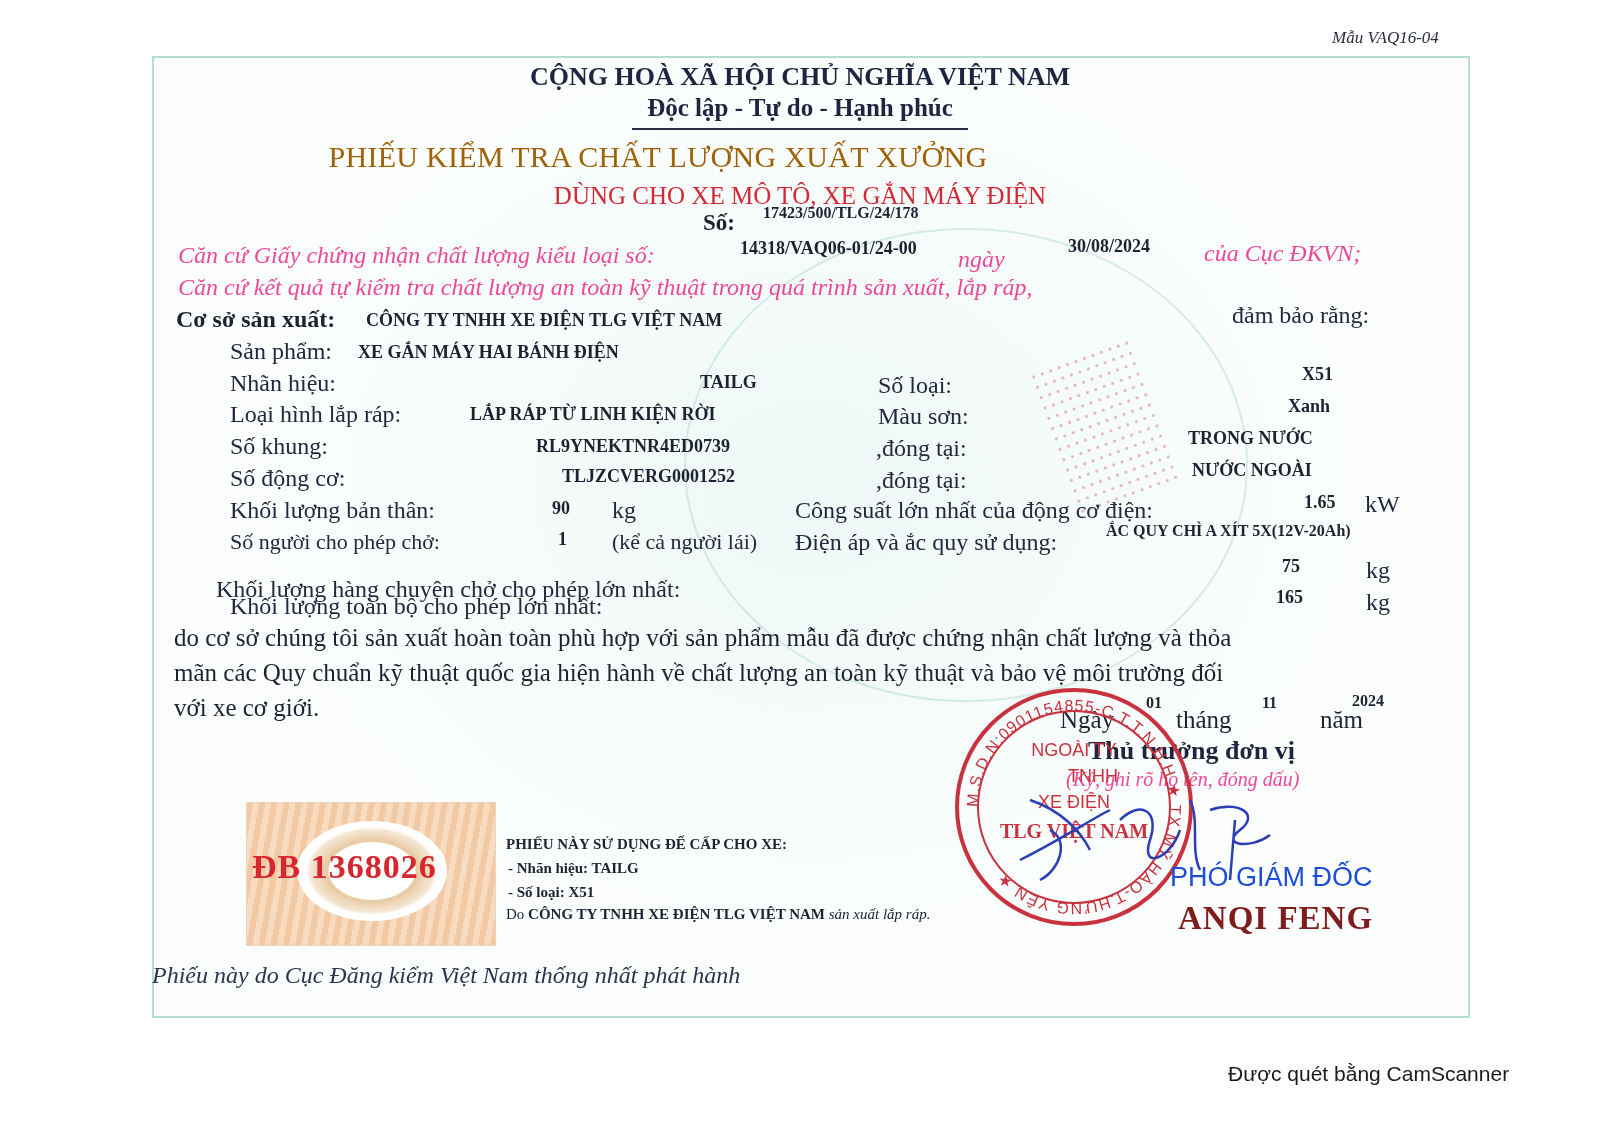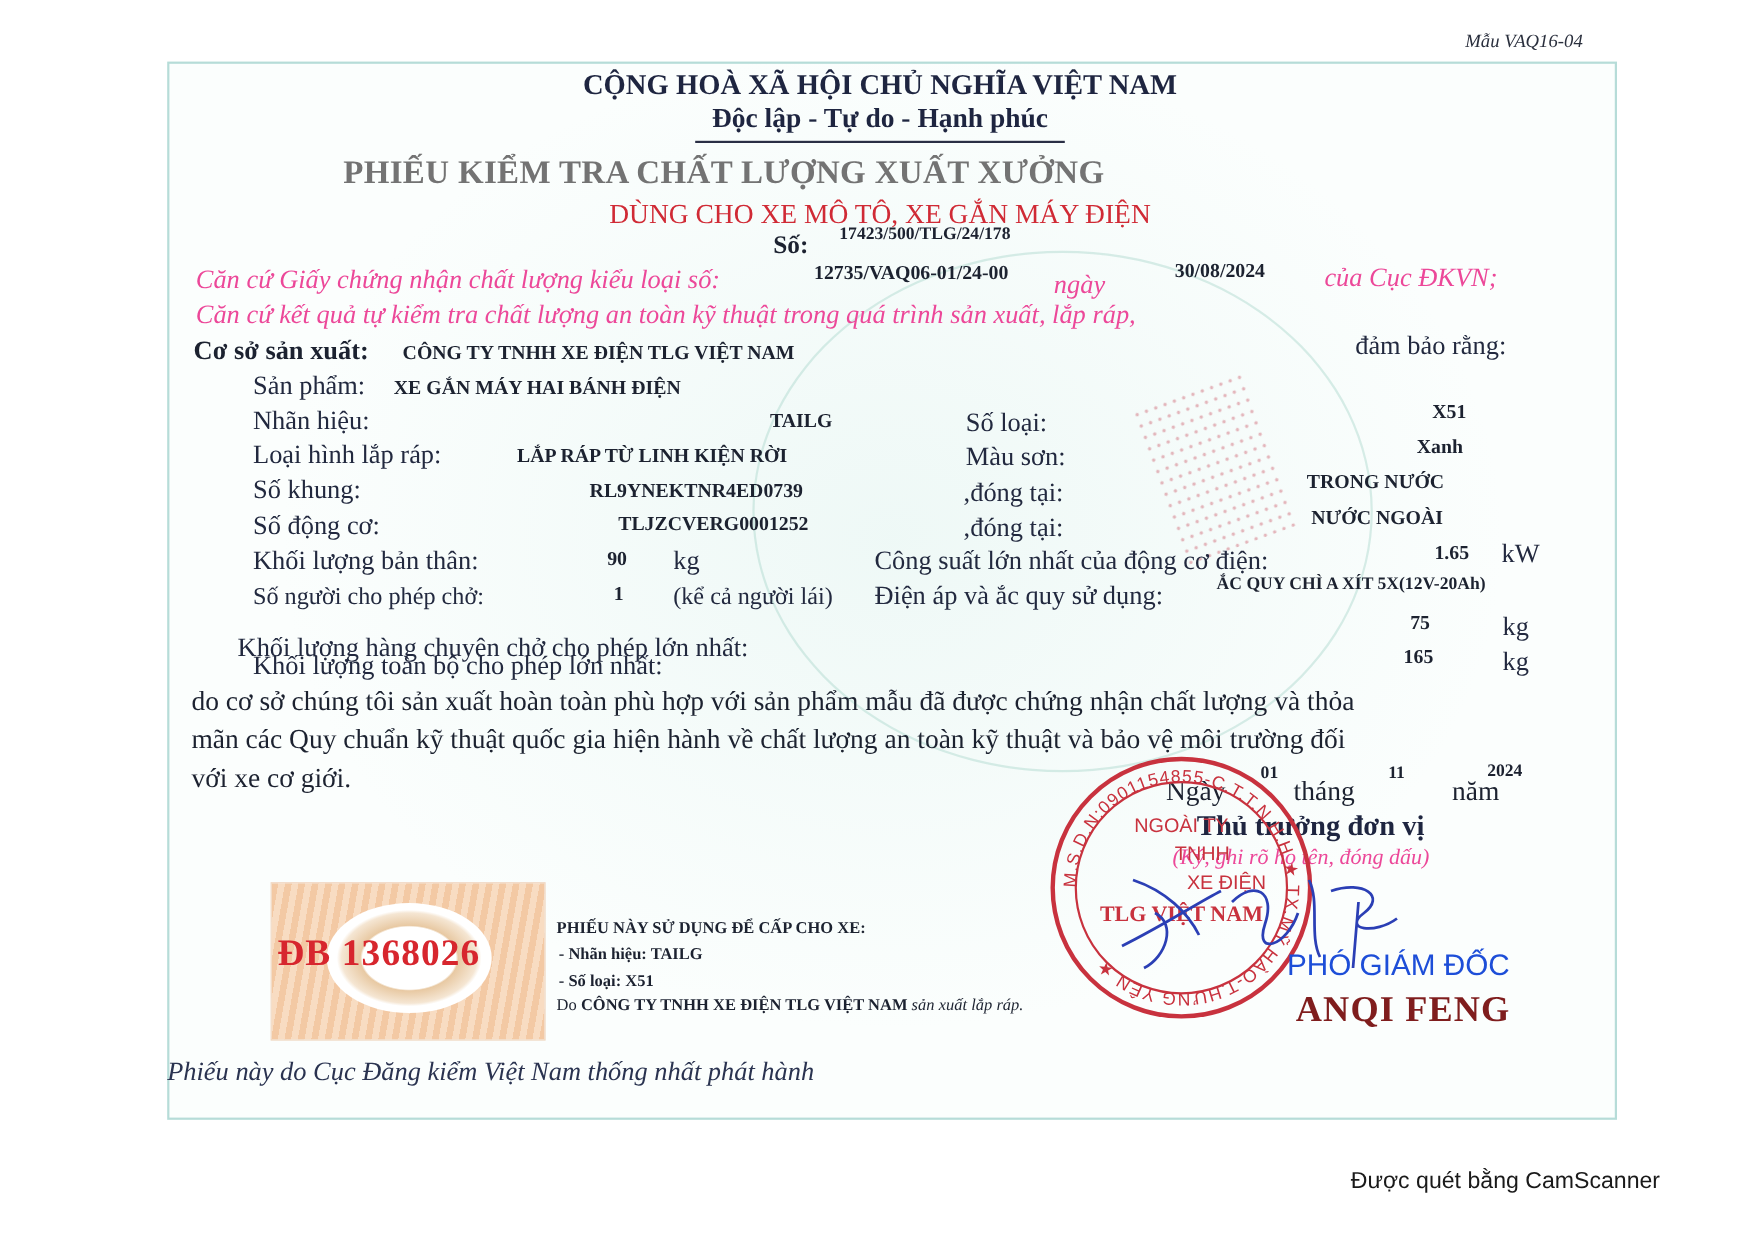--- a/index.html
+++ b/index.html
@@ -16,21 +16,21 @@
       #fbfefd;
     box-sizing:border-box;
   }
   .watermark-ring {
     position:absolute; left:530px; top:170px; width:560px; height:470px; border-radius:50%;
     border:2px solid rgba(170,215,205,0.45);
   }
   .nat-title { left:0; width:1600px; text-align:center; top:62px; font-size:26px; font-weight:bold; color:#1e2540; }
   .motto { left:0; width:1600px; text-align:center; top:94px; font-size:25px; font-weight:bold; color:#1e2540; }
   .motto-line { position:absolute; left:632px; top:128px; width:336px; height:2px; background:#2a2f45; }
-  .doc-title { left:0; width:1316px; text-align:center; top:140px; font-size:30px; font-weight:bold; color:#737373; letter-spacing:0.3px; }
+  .doc-title { left:0; width:1316px; text-align:center; top:140px; font-size:30px; font-weight:normal; color:#a16207; letter-spacing:0.3px; }
   .doc-sub { left:0; width:1600px; text-align:center; top:182px; font-size:25px; color:#d02a35; }
   .so-label { left:703px; top:210px; font-size:23px; font-weight:bold; }
   .so-value { left:763px; top:204px; font-size:16px; font-weight:bold; }
   .ital { font-style:italic; font-size:24px; color:#ec4899; }
   .bold-val { font-weight:bold; font-size:18px; }
   .lbl { font-size:24px; color:#22293f; }
   .big-bold { font-weight:bold; font-size:24px; }
   .para { font-size:25px; color:#1c2230; }
   .sign-title { font-weight:bold; font-size:26px; color:#1e2540; }
   .note-bold { font-weight:bold; font-size:15px; color:#1c2230; }
@@ -77,21 +77,21 @@
 
 <div class="abs nat-title">CỘNG HOÀ XÃ HỘI CHỦ NGHĨA VIỆT NAM</div>
 <div class="abs motto">Độc lập - Tự do - Hạnh phúc</div>
 <div class="motto-line"></div>
 <div class="abs doc-title">PHIẾU KIỂM TRA CHẤT LƯỢNG XUẤT XƯỞNG</div>
 <div class="abs doc-sub">DÙNG CHO XE MÔ TÔ, XE GẮN MÁY ĐIỆN</div>
 <div class="abs so-label">Số:</div>
 <div class="abs so-value">17423/500/TLG/24/178</div>
 
 <div class="abs ital" style="left:178px;top:242px;">Căn cứ Giấy chứng nhận chất lượng kiểu loại số:</div>
-<div class="abs bold-val" style="left:740px;top:238px;">12735/VAQ06-01/24-00</div>
+<div class="abs bold-val" style="left:740px;top:238px;">14318/VAQ06-01/24-00</div>
 <div class="abs ital" style="left:958px;top:246px;">ngày</div>
 <div class="abs bold-val" style="left:1068px;top:236px;">30/08/2024</div>
 <div class="abs ital" style="left:1204px;top:240px;">của Cục ĐKVN;</div>
 <div class="abs ital" style="left:178px;top:274px;">Căn cứ kết quả tự kiểm tra chất lượng an toàn kỹ thuật trong quá trình sản xuất, lắp ráp,</div>
 <div class="abs big-bold" style="left:176px;top:306px;">Cơ sở sản xuất:</div>
 <div class="abs bold-val" style="left:366px;top:310px;">CÔNG TY TNHH XE ĐIỆN TLG VIỆT NAM</div>
 <div class="abs lbl" style="left:1232px;top:302px;">đảm bảo rằng:</div>
 
 <div class="abs lbl" style="left:230px;top:338px;">Sản phẩm:</div>
 <div class="abs bold-val" style="left:358px;top:342px;">XE GẮN MÁY HAI BÁNH ĐIỆN</div>
@@ -176,21 +176,21 @@
     <defs>
       <path id="ringpath" d="M115,115 m-96,0 a96,96 0 1,1 192,0 a96,96 0 1,1 -192,0"></path>
     </defs>
     <text font-family="Liberation Sans, sans-serif" font-size="16" fill="#c8323e" letter-spacing="1">
       <textPath href="#ringpath" startOffset="0%">M.S.D.N:0901154855-C.T.T.N.H.H ★ TX.MỸ HÀO-T.HƯNG YÊN ★</textPath>
     </text>
   </svg>
   <div class="stamp-inner"></div>
   <div class="abs stamp-text" style="left:0;width:230px;top:48px;">NGOÀI TY</div>
   <div class="abs stamp-text" style="left:0;width:268px;top:74px;">TNHH</div>
-  <div class="abs stamp-text" style="left:0;width:230px;top:100px;padding-left:41px;">XE ĐIỆN</div>
+  <div class="abs stamp-text" style="left:0;width:230px;top:100px;">XE ĐIỆN</div>
   <div class="abs stamp-text" style="left:0;width:230px;top:128px;font-family:'Liberation Serif',serif;font-weight:bold;font-size:20px;">TLG VIỆT NAM</div>
 </div>
 
 <svg class="signature" width="280" height="110" viewBox="0 0 280 110">
   <path d="M20,80 C60,60 90,40 110,30 M50,50 C70,60 60,90 40,100 M30,20 C60,30 80,50 90,70" stroke="#2b3fb5" stroke-width="2.5" fill="none"></path>
   <path d="M120,40 C140,20 160,30 150,60 C140,90 170,80 180,50 M190,20 C200,40 190,70 200,90" stroke="#2b3fb5" stroke-width="2.5" fill="none"></path>
   <path d="M210,30 C240,20 260,35 240,50 C220,65 250,70 270,55 M235,40 L230,100" stroke="#2b3fb5" stroke-width="2.5" fill="none"></path>
 </svg>
 
 <div class="abs role">PHÓ GIÁM ĐỐC</div>

